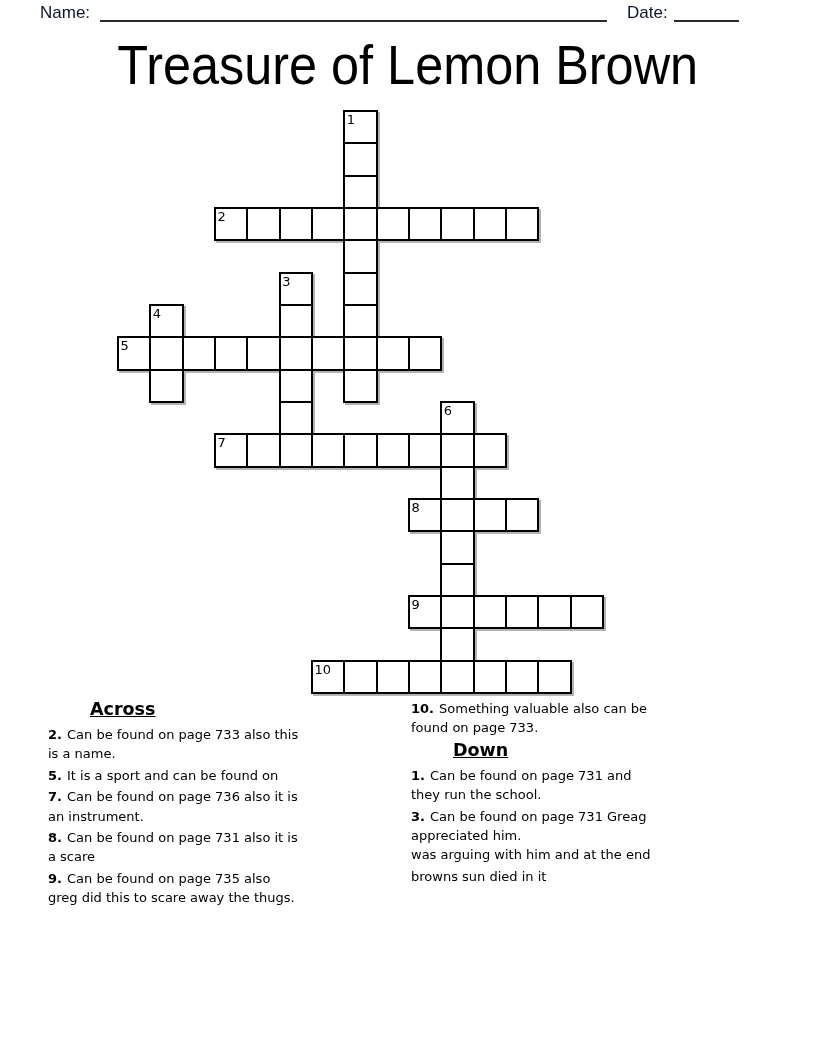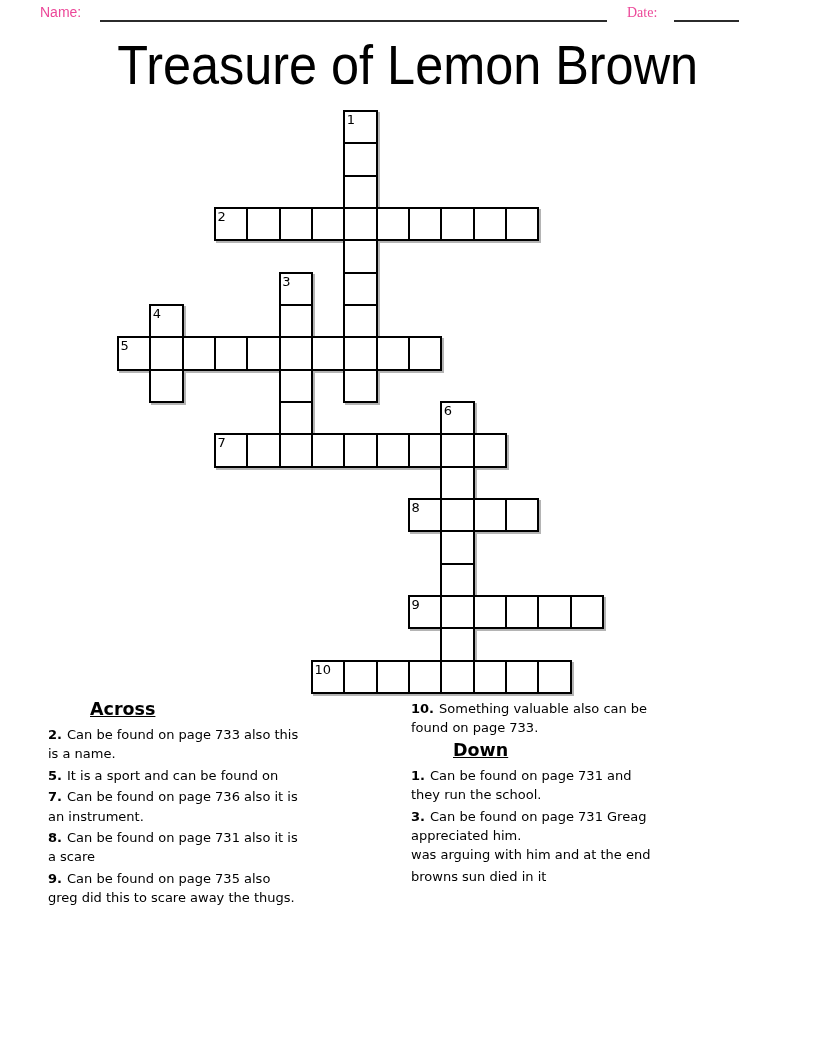--- a/index.html
+++ b/index.html
@@ -6,25 +6,25 @@
   body {
     width: 816px; height: 1056px;
     background: #ffffff;
     position: relative;
     overflow: hidden;
     font-family: "Liberation Sans", sans-serif;
   }
   
   .hdr-label {
     position: absolute;
-    font-size: 14px; line-height: 19px;
-    color: #ec4899;
+    font-size: 17px; line-height: 19px;
+    color: #0f172a;
   }
   #name-label { left: 40px; top: 3px; }
-  #date-label { left: 627px; top: 3px; font-family: Liberation Serif, serif; }
+  #date-label { left: 627px; top: 3px; }
   .write-line {
     position: absolute; top: 20px; height: 0;
     border-bottom: 2px solid #2b2b2b;
   }
   #name-line { left: 100px; width: 507px; }
   #date-line { left: 674px; width: 65px; }
   
   .title-wrap {
     position: absolute; left: 0; top: 37px; width: 816px;
     text-align: center;

